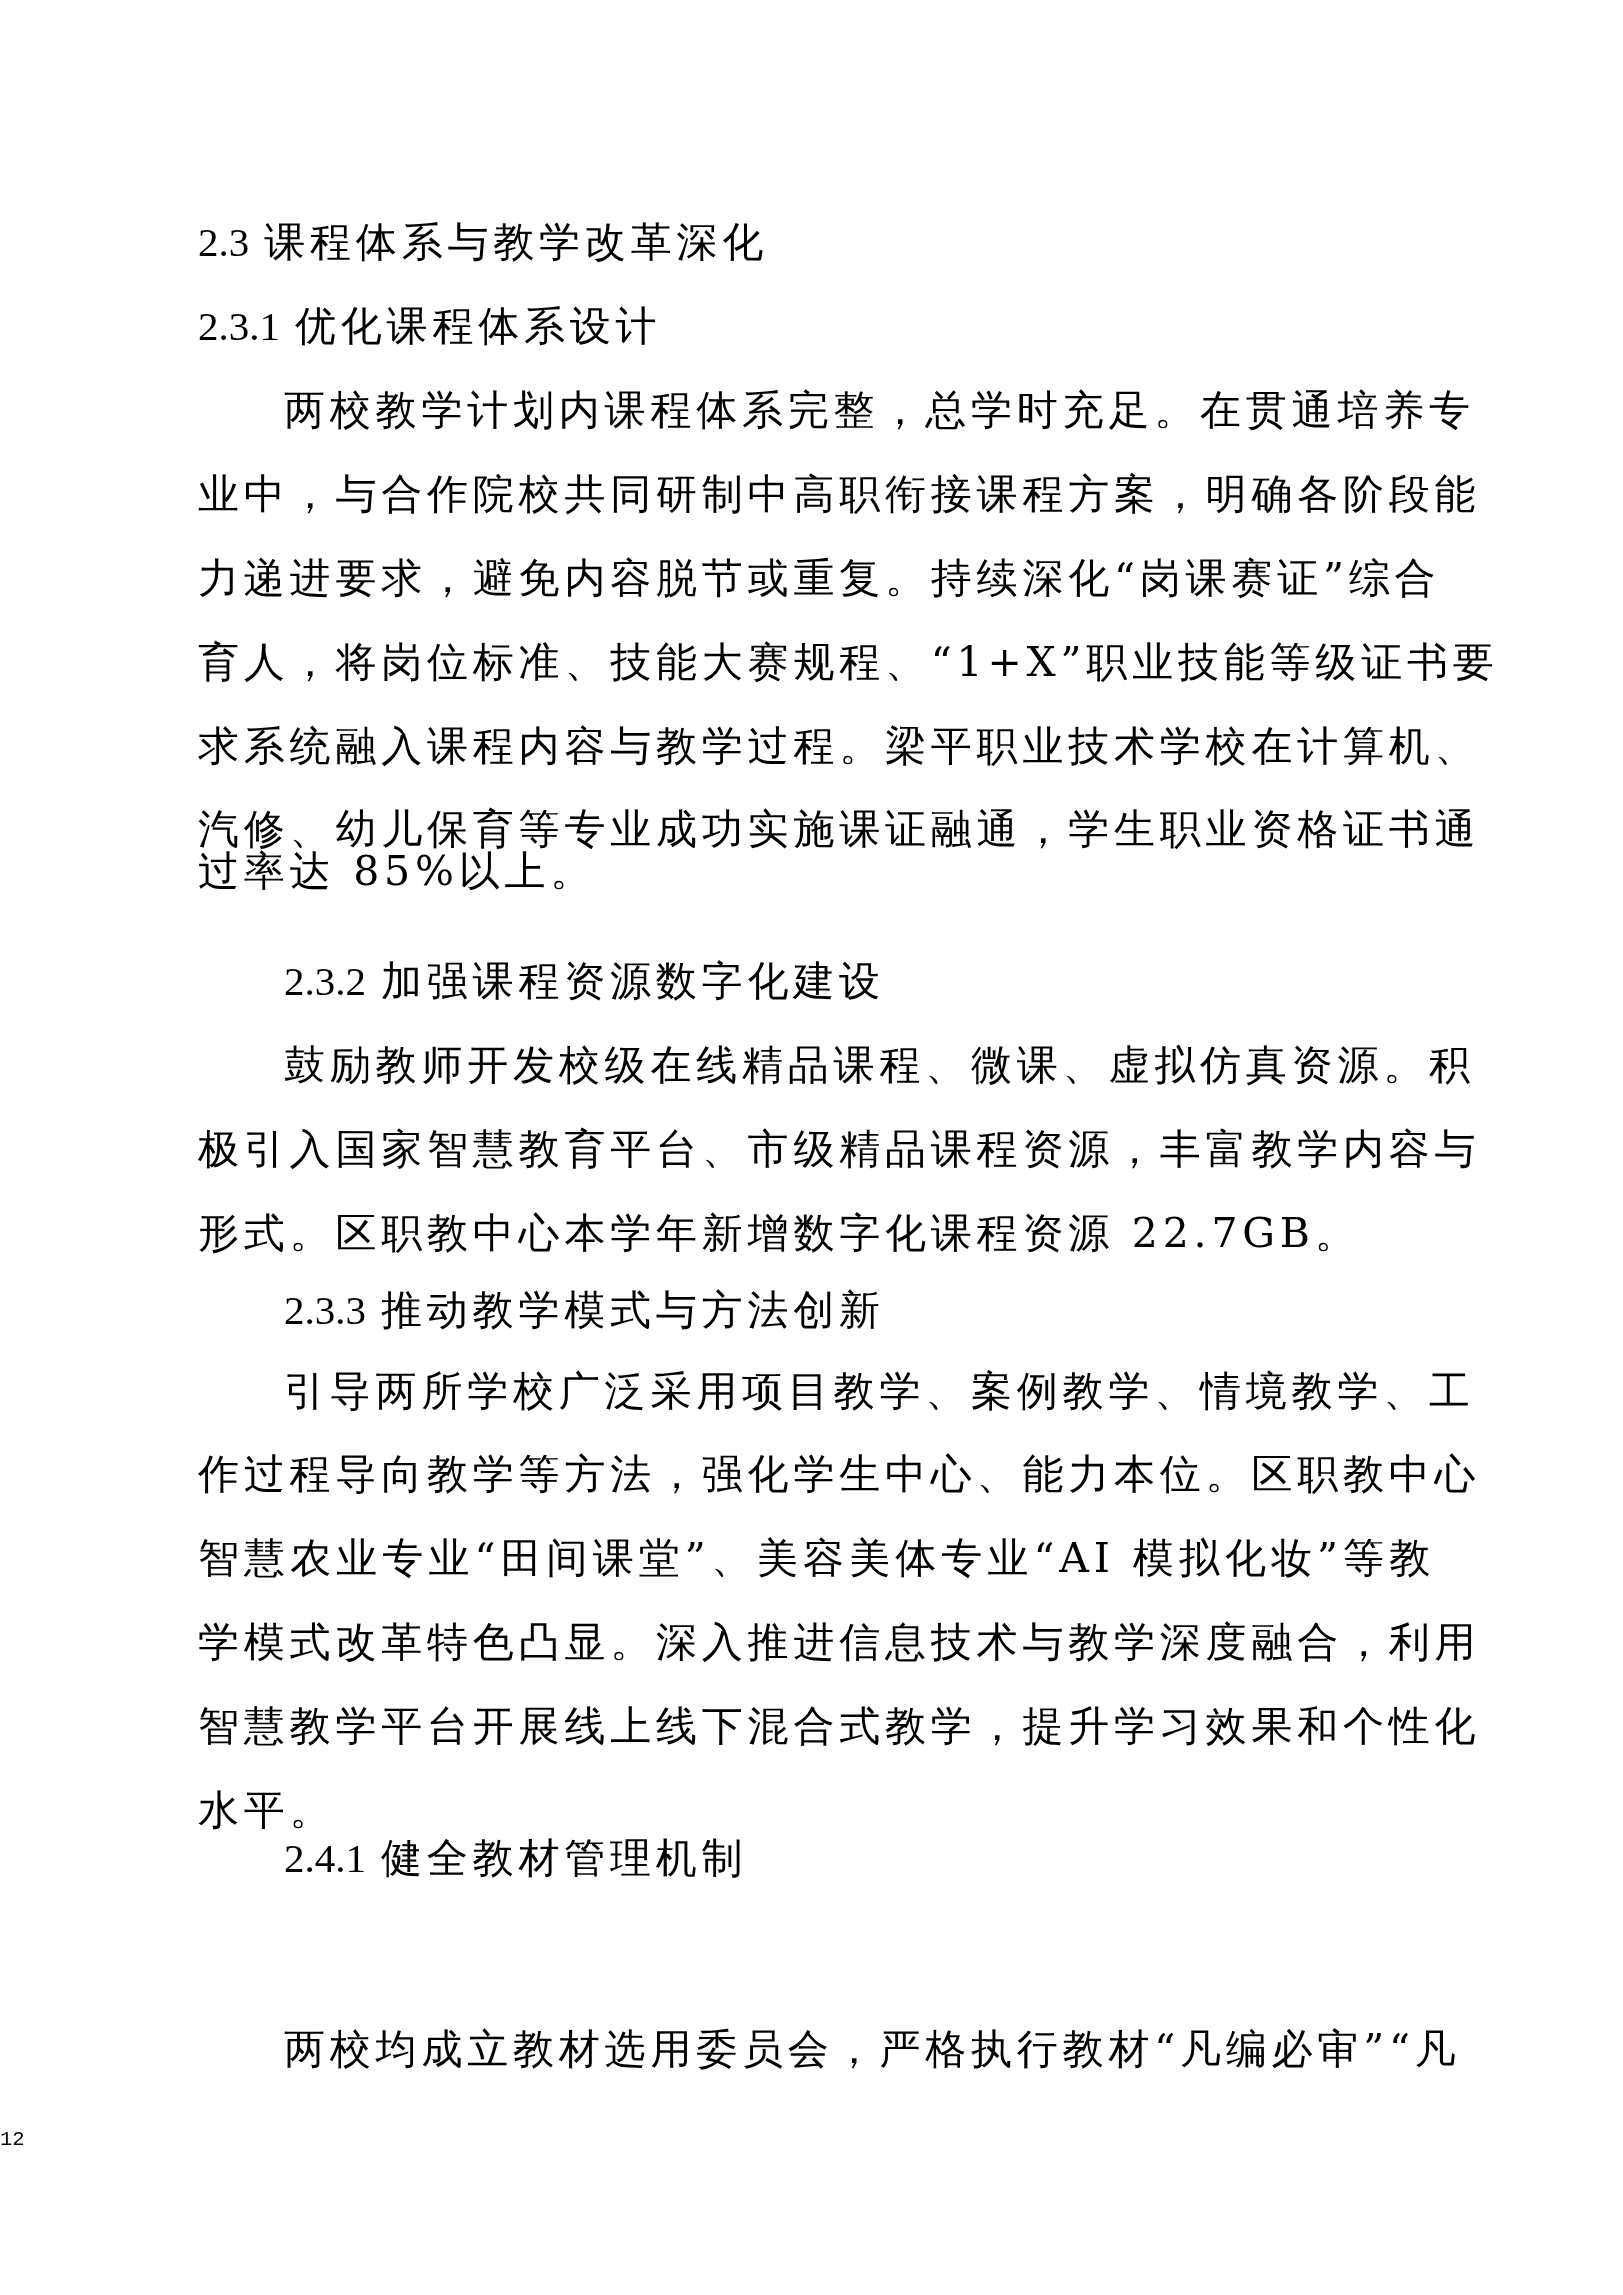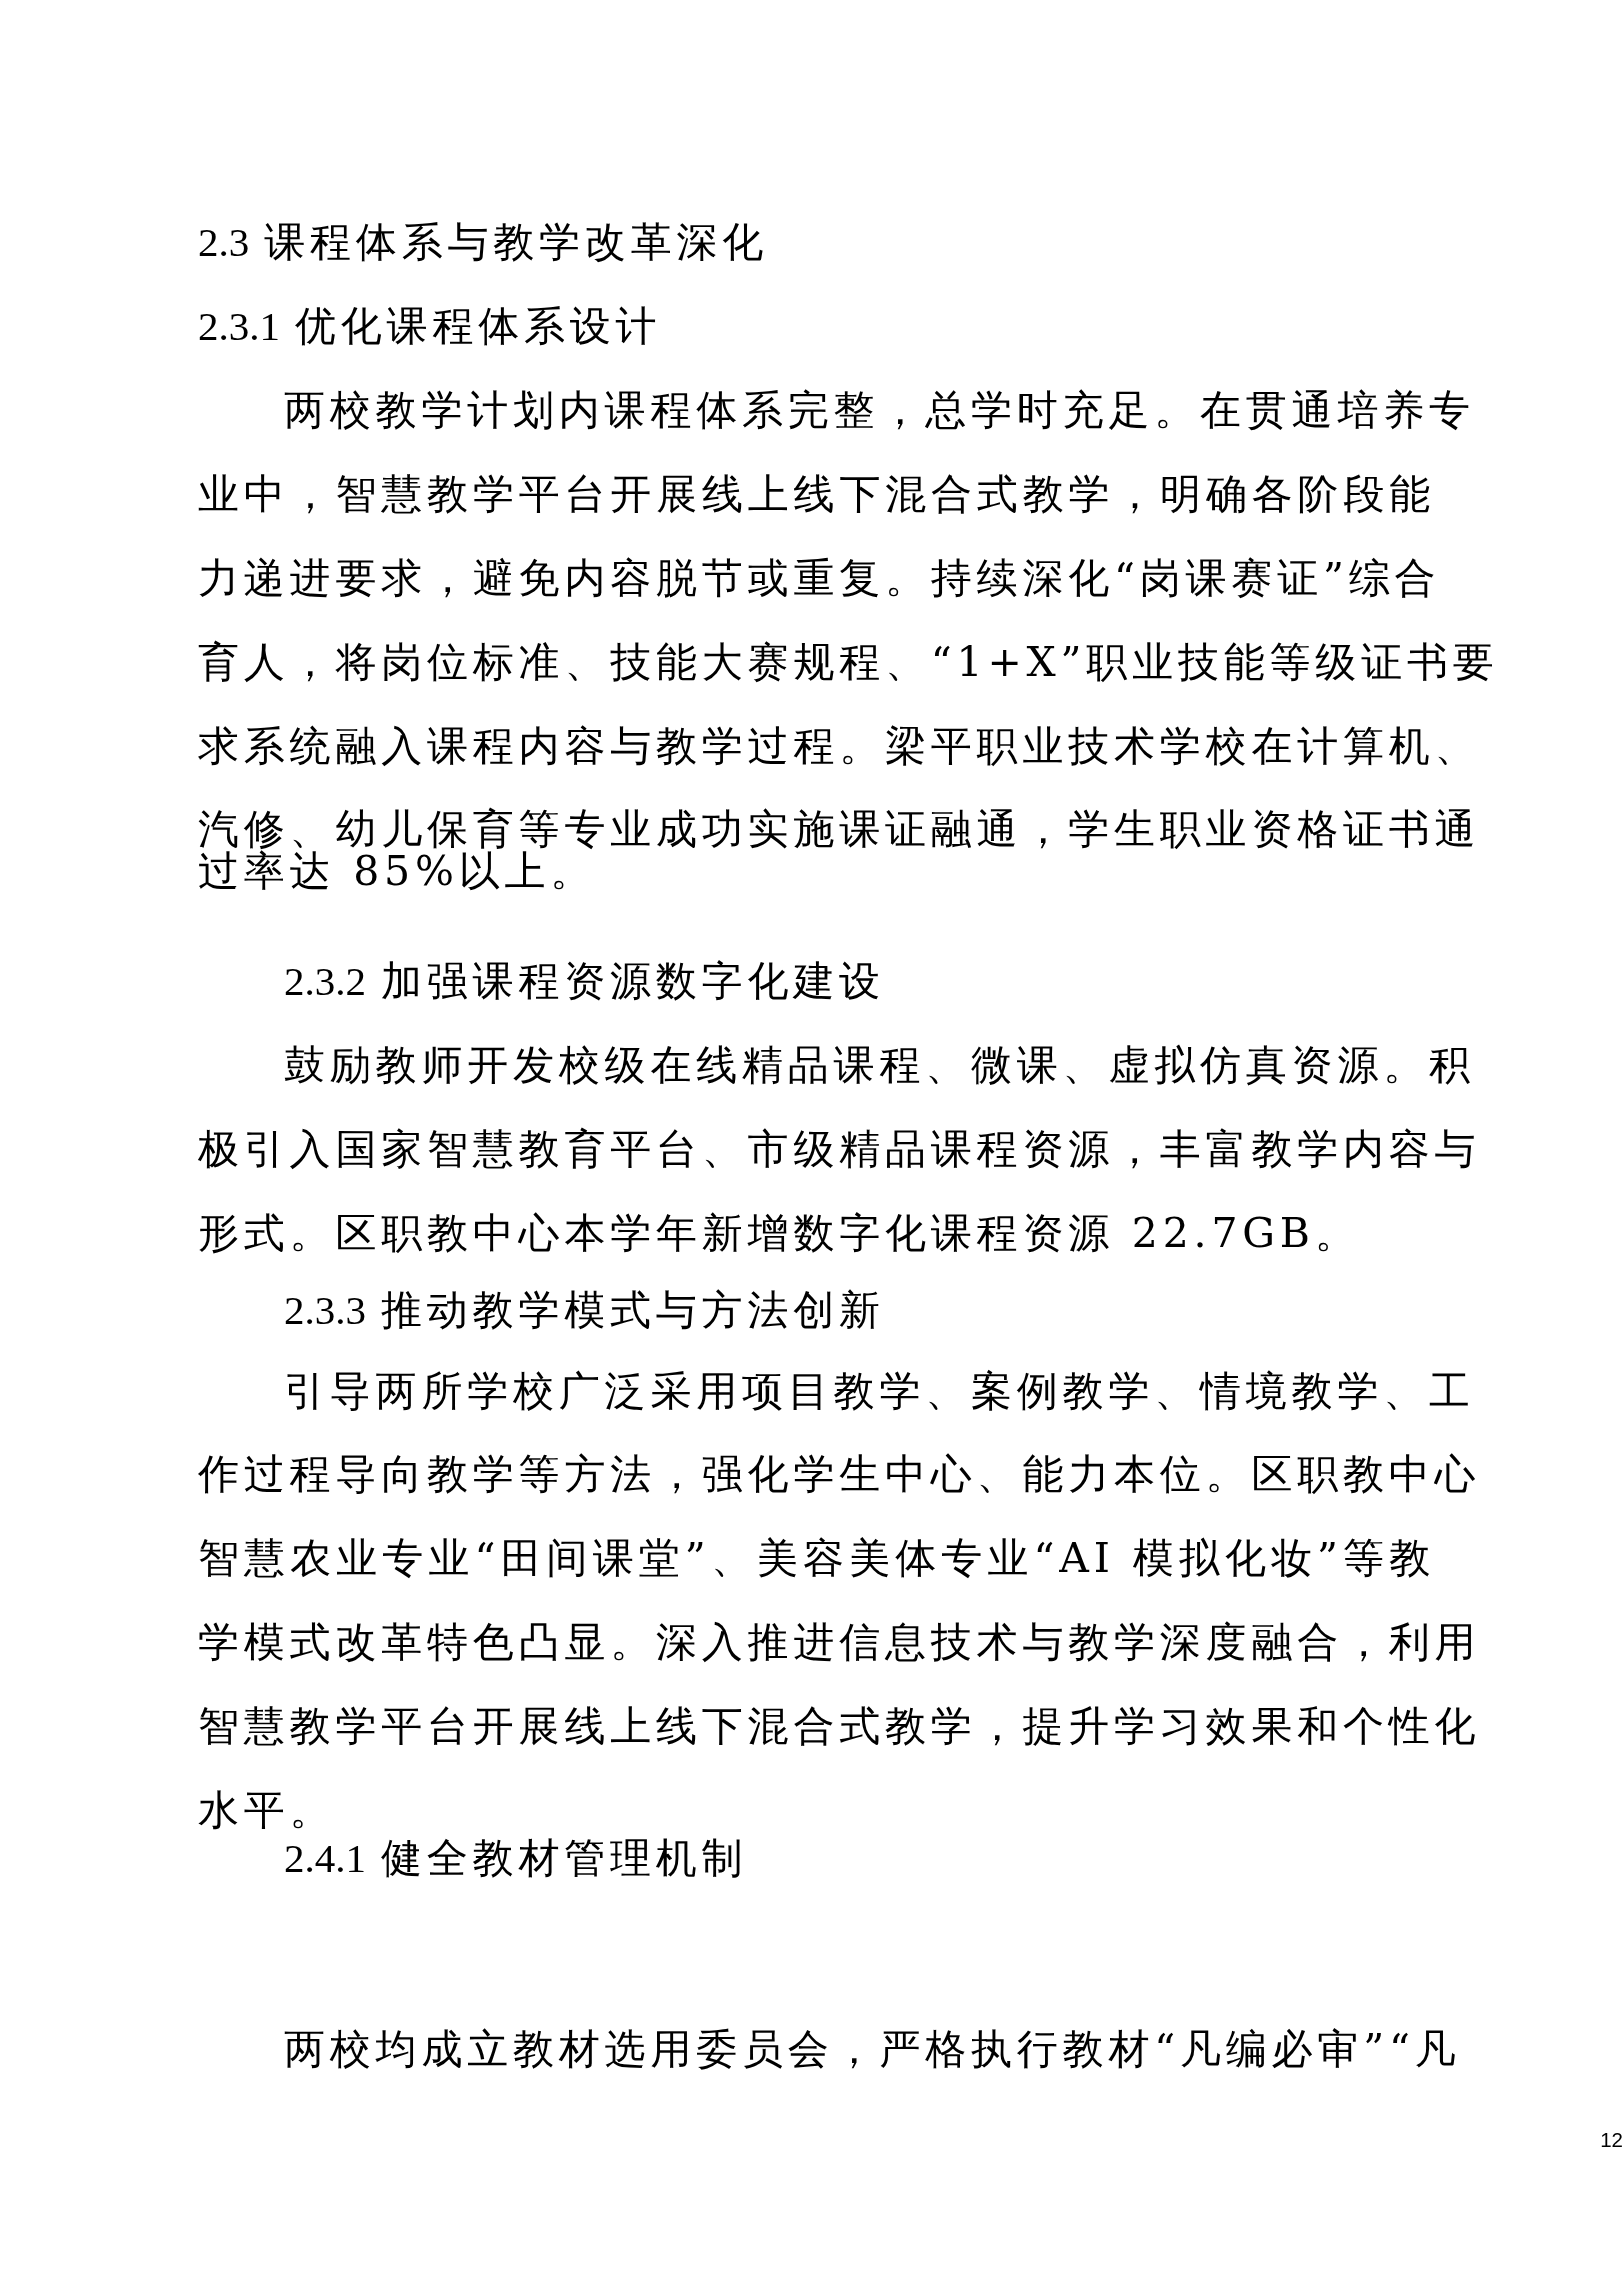--- a/index.html
+++ b/index.html
@@ -6,39 +6,39 @@
   body { width: 1623px; height: 2295px; position: relative; overflow: hidden;
          font-family: "DejaVu Serif", "Liberation Serif", serif; color: #000; }
   .page { position: absolute; left: 0; top: 0; width: 1623px; height: 1910px; }
   .line { position: absolute; left: 198px; width: 1237px; font-size: 41px;
           line-height: 55px; white-space: nowrap; letter-spacing: 4.8px; }
   .justify { text-align-last: justify; text-align: justify; }
   .indent { left: 284px; width: 1152px; }
   .h2 { font-weight: normal; }
   .h3 { font-weight: normal; }
   .num { font-family: "Liberation Serif", serif; letter-spacing: 0; margin-right: 15px; }
-  .pagenum { position: absolute; left: 0; width: 1623px; top: 2128px; text-align: right;
-             font-family: Liberation Sans, sans-serif; font-size: 20.5px; }
+  .pagenum { position: absolute; left: 0; width: 1623px; top: 2128px; text-align: left;
+             font-family: Liberation Mono, monospace; font-size: 20.5px; }
 </style>
 </head>
 <body>
 
 <div class="page">
 
   <div class="line h2" style="top:215px">
     <span class="num">2.3</span><span>课程体系与教学改革深化</span>
   </div>
 
   <div class="line h3" style="top:299px">
     <span class="num">2.3.1</span><span>优化课程体系设计</span>
   </div>
 
   <div>
     <div class="line indent justify" style="top:383px">两校教学计划内课程体系完整，总学时充足。在贯通培养专</div>
-    <div class="line justify" style="top:467px">业中，智慧教学平台开展线上线下混合式教学，明确各阶段能</div>
+    <div class="line justify" style="top:467px">业中，与合作院校共同研制中高职衔接课程方案，明确各阶段能</div>
     <div class="line justify" style="top:551px">力递进要求，避免内容脱节或重复。持续深化“岗课赛证”综合</div>
     <div class="line justify" style="top:635px">育人，将岗位标准、技能大赛规程、“1+X”职业技能等级证书要</div>
     <div class="line justify" style="top:719px">求系统融入课程内容与教学过程。梁平职业技术学校在计算机、</div>
     <div class="line justify" style="top:802px">汽修、幼儿保育等专业成功实施课证融通，学生职业资格证书通</div>
     <div class="line" style="top:844px">过率达 85%以上。</div>
   </div>
 
   <div class="line h3 indent" style="top:954px">
     <span class="num">2.3.2</span><span>加强课程资源数字化建设</span>
   </div>

